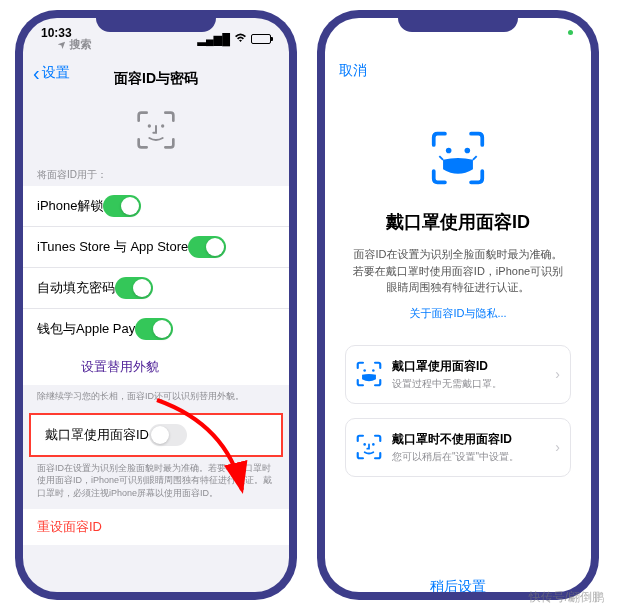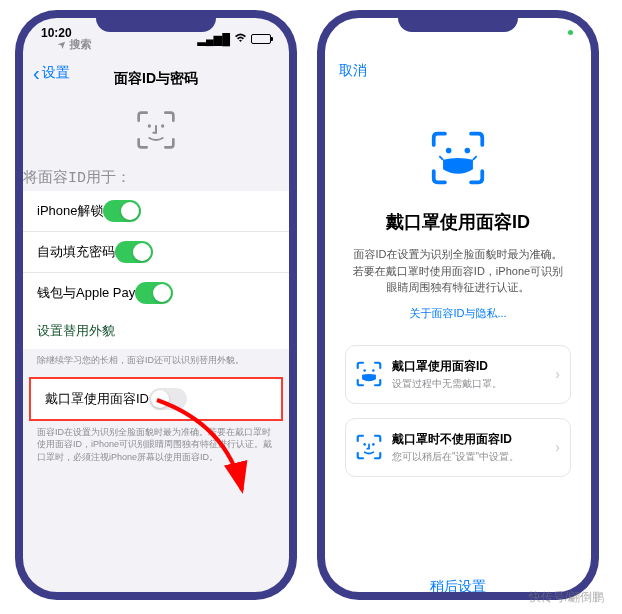--- a/index.html
+++ b/index.html
@@ -99,24 +99,23 @@
     .faceid-hero {
       padding: 18px 0 14px;
       display: flex;
       justify-content: center;
     }
     .faceid-icon-lg {
       width: 40px; height: 40px;
       position: relative;
     }
     .section-label {
-      font-size: 15px;
+      font-size: 10px;
       color: #8e8e93;
-      padding: 4px 0;
-      font-family: Liberation Mono, monospace;
+      padding: 4px 14px;
     }
     .row-group { background: #fff; }
     .row {
       display: flex;
       align-items: center;
       padding: 9px 14px;
       font-size: 13px;
       border-bottom: 0.5px solid #e5e5ea;
       min-height: 36px;
     }
@@ -139,21 +138,21 @@
       box-shadow: 0 1px 3px rgba(0,0,0,0.2);
     }
     .toggle.off::after { right: auto; left: 2px; }
     .footnote {
       font-size: 9px;
       color: #8e8e93;
       padding: 5px 14px 10px;
       line-height: 1.4;
     }
     .footnote .link { color: #007aff; }
-    .link-row { color: #14532d; }
+    .link-row { color: #4c1d95; margin-left: 44px; }
     .danger-row { color: #ff3b30; }
     .highlight-box {
       border: 2px solid #ff3b30;
       margin: 0 6px;
     }
     .arrow-svg {
       position: absolute;
       left: 122px;
       top: 385px;
       width: 120px;
@@ -236,21 +235,21 @@
     }
   </style>
 </head>
 <body>
 
 <div class="phone">
   <div class="notch"></div>
   <div class="screen">
     <div class="status-bar">
       <div style="display:flex;flex-direction:column;line-height:1">
-        <span class="status-time">10:20</span>
+        <span class="status-time">10:33</span>
         <span class="search-row">
           <span style="font-size:9px;transform:rotate(-45deg);display:inline-block">➤</span>
           <span>搜索</span>
         </span>
       </div>
       <div class="status-icons">
         <span class="signal">▂▄▆█</span>
         <span class="wifi">
           <svg width="13" height="10" viewBox="0 0 13 10">
               <path d="M6.5 9 L5 7.3 Q6.5 6 8 7.3 Z M3 5.2 Q6.5 2 10 5.2 L8.8 6.4 Q6.5 4.3 4.2 6.4 Z M1 3 Q6.5 -2 12 3 L10.8 4.2 Q6.5 0.3 2.2 4.2 Z" fill="#000"></path>
@@ -276,20 +275,24 @@
           <path d="M20 42 Q30 48 40 42" stroke="#8e8e93" stroke-width="3" fill="none" stroke-linecap="round"></path>
         </svg>
       </div>
       <div class="section-label">将面容ID用于：</div>
       <div class="row-group">
         <div class="row">
           <span>iPhone解锁</span>
           <div class="toggle"></div>
         </div>
         <div class="row">
+          <span>iTunes Store 与 App Store</span>
+          <div class="toggle"></div>
+        </div>
+        <div class="row">
           <span>自动填充密码</span>
           <div class="toggle"></div>
         </div>
         <div class="row">
           <span>钱包与Apple Pay</span>
           <div class="toggle"></div>
         </div>
       </div>
       <div class="row-group">
         <div class="row link-row">
@@ -299,20 +302,25 @@
       <div class="footnote">除继续学习您的长相，面容ID还可以识别替用外貌。</div>
       <div class="highlight-box">
         <div class="row-group">
           <div class="row">
             <span>戴口罩使用面容ID</span>
             <div class="toggle off"></div>
           </div>
         </div>
       </div>
       <div class="footnote">面容ID在设置为识别全脸面貌时最为准确。若要在戴口罩时使用面容ID，iPhone可识别眼睛周围独有特征进行认证。戴口罩时，必须注视iPhone屏幕以使用面容ID。</div>
+      <div class="row-group">
+        <div class="row danger-row">
+          <span>重设面容ID</span>
+        </div>
+      </div>
     </div>
   </div>
   <svg class="arrow-svg" viewBox="0 0 120 110">
     <defs>
         <marker id="ah" markerWidth="10" markerHeight="10" refX="7" refY="3" orient="auto">
           <path d="M0,0 L8,3 L0,6 Z" fill="#ff0000"></path>
         </marker>
       </defs>
     <path d="M20 5 Q90 30 105 95" stroke="#ff0000" stroke-width="4" fill="none" marker-end="url(#ah)"></path>
   </svg>

